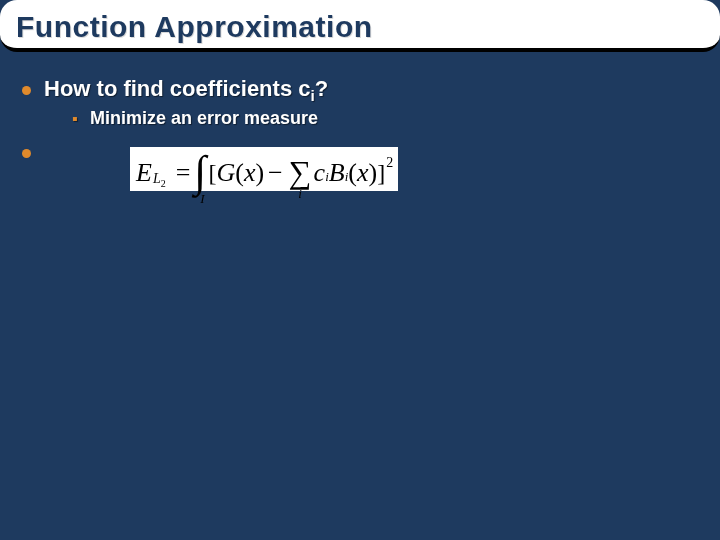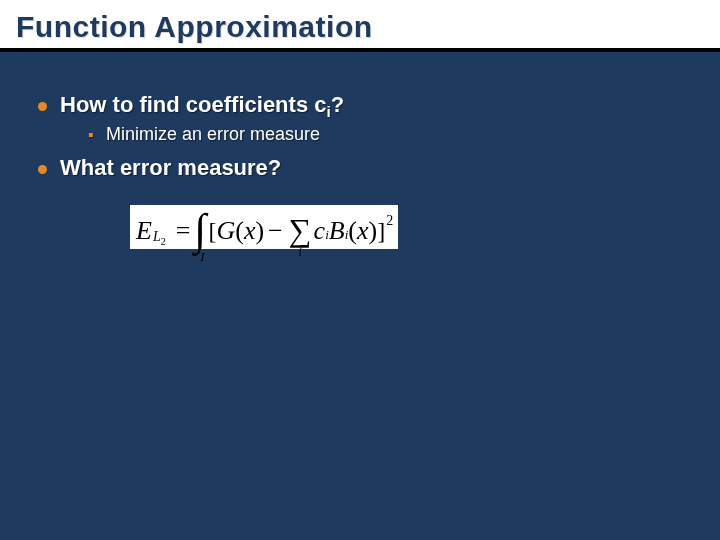--- a/index.html
+++ b/index.html
@@ -14,36 +14,37 @@
   .slide {
     width: 720px;
     height: 540px;
     position: relative;
     box-sizing: border-box;
   }
   .title-area {
     background: #ffffff;
     padding: 10px 16px 4px 16px;
     border-bottom: 4px solid #000000;
+    border-radius: 17px;
   }
   .title {
     color: #1e3a5f;
     font-size: 30px;
     font-weight: bold;
     letter-spacing: 0.5px;
     margin: 0;
     text-shadow: 1px 1px 0 rgba(0,0,0,0.15);
   }
   .body {
     padding: 24px 20px 0 20px;
     color: #ffffff;
   }
   ul.top {
     list-style: none;
-    margin: 16px;
+    margin: 0;
     padding: 0;
   }
   ul.top > li {
     position: relative;
     padding-left: 24px;
     margin-bottom: 4px;
     font-size: 22px;
     font-weight: bold;
     color: #ffffff;
     text-shadow: 1px 1px 1px rgba(0,0,0,0.5);
@@ -61,21 +62,21 @@
   ul.sub {
     list-style: none;
     margin: 6px 0 10px 0;
     padding: 0 0 0 28px;
   }
   ul.sub > li {
     position: relative;
     padding-left: 18px;
     margin-bottom: 4px;
     font-size: 18px;
-    font-weight: normal;
+    font-weight: bold;
     color: #ffffff;
     text-shadow: 1px 1px 1px rgba(0,0,0,0.5);
   }
   ul.sub > li::before {
     content: "\25AA";
     position: absolute;
     left: 0;
     top: 0;
     color: #e08a2c;
     font-size: 16px;
@@ -201,21 +202,20 @@
     <ul class="top">
 
       <li>
         <span>How to find coefficients c</span><span class="subscript">i</span><span>?</span>
         <ul class="sub">
           <li>Minimize an error measure</li>
         </ul>
       </li>
 
       <li>
-        <span>What error measure?</span>
       </li>
 
     </ul>
 
     <div class="formula-wrap">
       <div class="formula">
         <span class="E">E</span>
           <span class="Lsub">L</span>
           <span class="Ltwo">2</span>
         <span class="eq">=</span>

